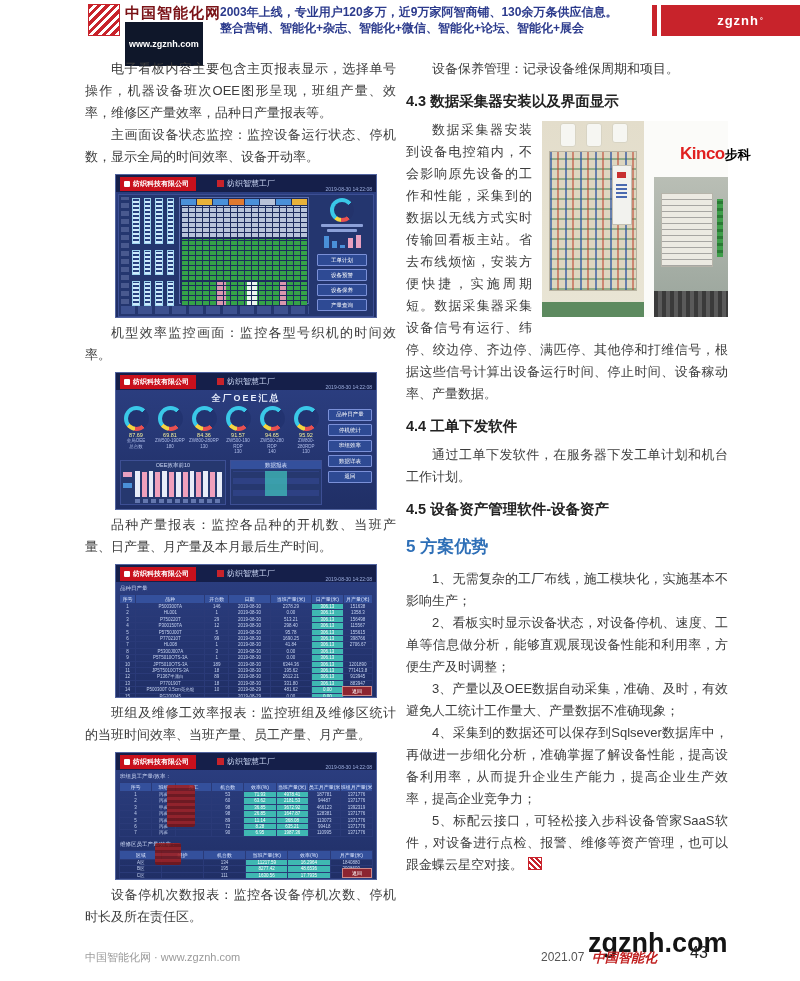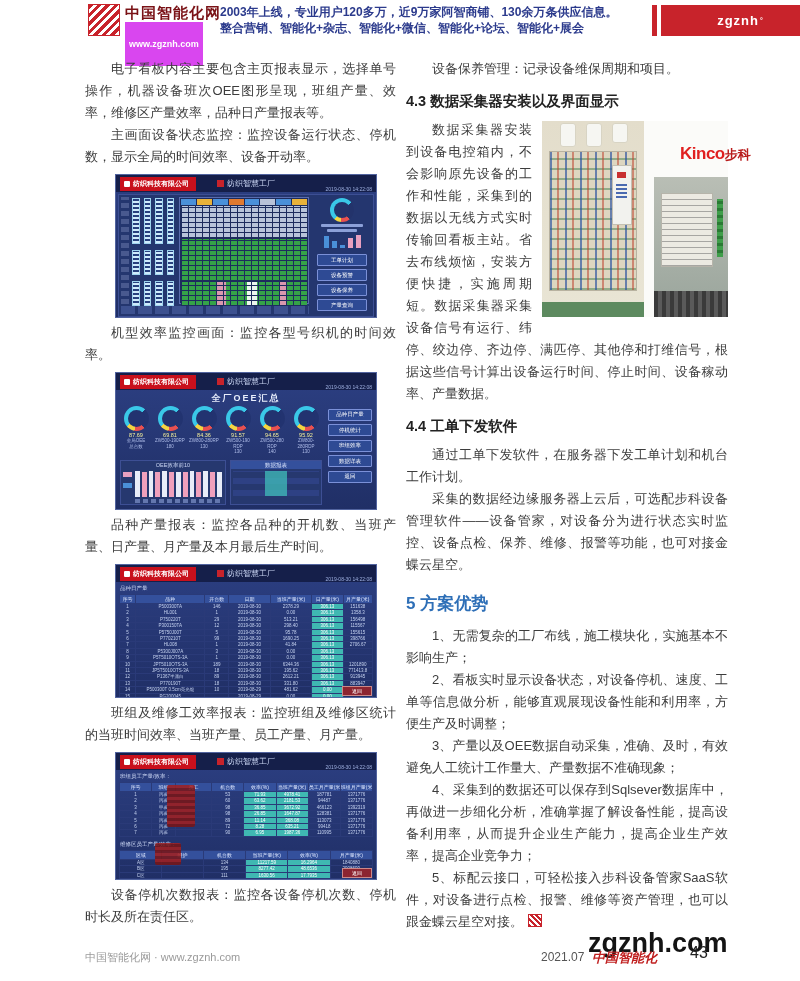--- a/index.html
+++ b/index.html
@@ -4,21 +4,21 @@
 <style>
   html,body{margin:0;padding:0;background:#fff;}
   .page{position:relative;width:800px;height:981px;background:#fff;overflow:hidden;
         font-family:"Liberation Sans","DejaVu Sans",sans-serif;color:#3c3c3c;}
 
   
   .hdr-logo{position:absolute;left:88px;top:4px;display:flex;gap:5px;align-items:flex-start;}
   .logo-mark{width:30px;height:30px;border:1px solid #c8232b;background:
      repeating-linear-gradient(135deg,#c8232b 0 3px,#fff 3px 6px);}
   .logo-title{font-size:15px;font-weight:bold;color:#7a1216;line-height:17px;letter-spacing:1px;}
-  .logo-site{display:inline-block;background:#d946ef;color:#fff;font-size:9px;font-weight:bold;
+  .logo-site{display:inline-block;background:#0f172a;color:#fff;font-size:9px;font-weight:bold;
      padding:17px 4px;margin-top:1px;}
   .hdr-tag{position:absolute;left:220px;top:4px;color:#2b3a8c;font-weight:bold;font-size:12px;line-height:16px;}
   .hdr-badge{position:absolute;left:632px;top:5px;width:168px;height:31px;display:flex;padding-left:20px;}
   .badge-stripe{width:5px;background:#c8232b;margin-right:4px;}
   .badge-main{flex:1;background:#c8232b;color:#fff;display:flex;align-items:center;justify-content:center;
      font-weight:bold;font-size:13px;letter-spacing:1px;}
   .badge-main sup{font-size:7px;margin-left:1px;}
 
   
   .col-left{position:absolute;left:85px;top:58px;width:311px;}
@@ -146,21 +146,21 @@
      background-image:
        repeating-linear-gradient(90deg,rgba(40,80,160,.65) 0 2px,transparent 2px 7px,rgba(190,70,50,.55) 7px 9px,transparent 9px 15px),
        repeating-linear-gradient(0deg,rgba(70,130,80,.5) 0 2px,transparent 2px 10px);}
   .dev{position:absolute;right:12px;top:44px;width:18px;height:58px;background:#f2f2ee;border:1px solid #c4c0b2;}
   .dev::before{content:'';position:absolute;left:4px;top:6px;width:9px;height:6px;background:#c83030;}
   .dev::after{content:'';position:absolute;left:3px;top:18px;width:11px;height:14px;
      background:repeating-linear-gradient(0deg,#4a6ab0 0 2px,#f2f2ee 2px 4px);}
   .floor{position:absolute;left:0;right:0;bottom:0;height:15px;background:#5d8a5f;}
   .kinco{position:absolute;left:112px;top:22px;white-space:nowrap;font-weight:bold;}
   .kinco-en{color:#e02020;font-size:17px;letter-spacing:-0.5px;}
-  .kinco-cn{color:#b91c1c;font-size:13px;}
+  .kinco-cn{color:#000000;font-size:13px;}
   .photo-sub{position:absolute;left:112px;top:56px;width:74px;height:140px;overflow:hidden;
      background:linear-gradient(#b9beb5,#99a49b);}
   .lbl{position:absolute;left:7px;top:16px;width:50px;height:72px;background:#eceae2;border:1px solid #b6b4aa;
      background-image:repeating-linear-gradient(0deg,rgba(110,110,110,.55) 0 1px,transparent 1px 6px);}
   .conn{position:absolute;right:5px;top:22px;width:6px;height:58px;
      background:repeating-linear-gradient(0deg,#3f9e4a 0 4px,#2a7a34 4px 7px);}
   .cables{position:absolute;left:0;right:0;bottom:0;height:26px;
      background:repeating-linear-gradient(90deg,#3a3a3a 0 4px,#5a5a5a 4px 8px);}
 
   .endmark{display:inline-block;width:12px;height:11px;margin-left:5px;vertical-align:-1px;
@@ -708,21 +708,21 @@
           <i class="lbl"></i>
           <i class="conn"></i>
           <i class="cables"></i>
         </span>
       </span>
       <span>数据采集器安装到设备电控箱内，不会影响原先设备的工作和性能，采集到的数据以无线方式实时传输回看板主站。省去布线烦恼，安装方便快捷，实施周期短。数据采集器采集设备信号有运行、纬停、绞边停、齐边停、满匹停、其他停和打维信号，根据这些信号计算出设备运行时间、停止时间、设备稼动率、产量数据。</span>
     </p>
 
     <div class="h4">4.4 工单下发软件</div>
     <p class="body">通过工单下发软件，在服务器下发工单计划和机台工作计划。</p>
-    <p class="body">采集的数据经边缘服务器上云后，可选配步科设备管理软件——设备管家，对设备分为进行状态实时监控、设备点检、保养、维修、报警等功能，也可对接金蝶云星空。</p>
+    <div class="h4">4.5 设备资产管理软件-设备资产</div>
     <div class="h5head">5 方案优势</div>
     <p class="body">1、无需复杂的工厂布线，施工模块化，实施基本不影响生产；</p>
     <p class="body">2、看板实时显示设备状态，对设备停机、速度、工单等信息做分析，能够直观展现设备性能和利用率，方便生产及时调整；</p>
     <p class="body">3、产量以及OEE数据自动采集，准确、及时，有效避免人工统计工作量大、产量数据不准确现象；</p>
     <p class="body">4、采集到的数据还可以保存到Sqlsever数据库中，再做进一步细化分析，准确掌握了解设备性能，提高设备利用率，从而提升企业生产能力，提高企业生产效率，提高企业竞争力；</p>
     <p class="body"><span>5、标配云接口，可轻松接入步科设备管家SaaS软件，对设备进行点检、报警、维修等资产管理，也可以跟金蝶云星空对接。</span><span class="endmark"></span></p>
   </div>
 
   <div class="ft-left">中国智能化网 · www.zgznh.com</div>
   <div class="ft-date">2021.07</div>

